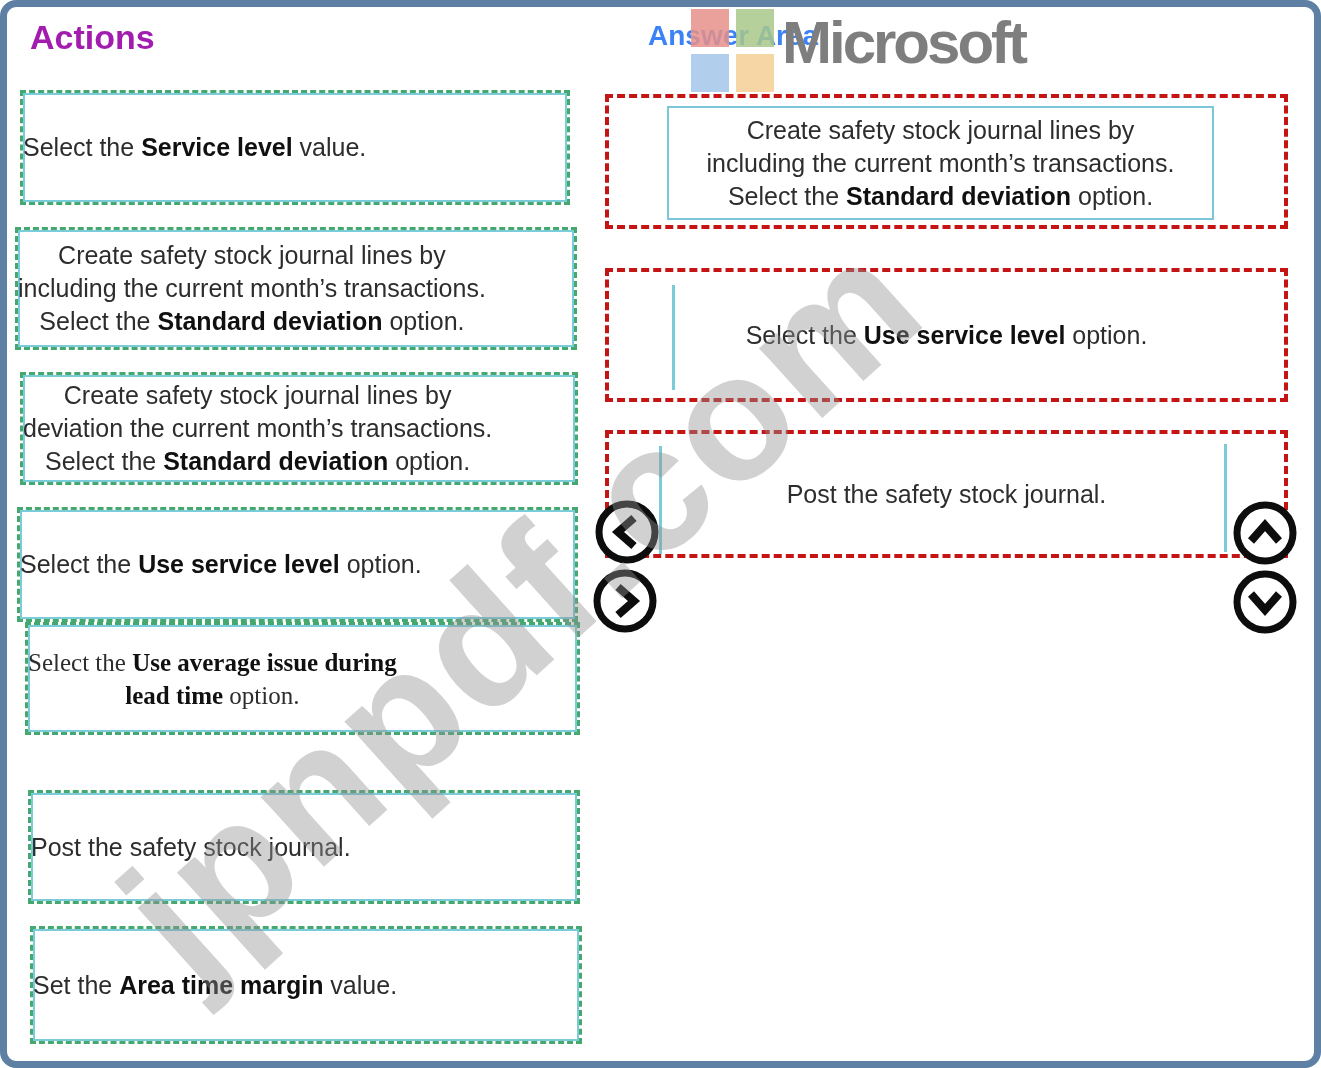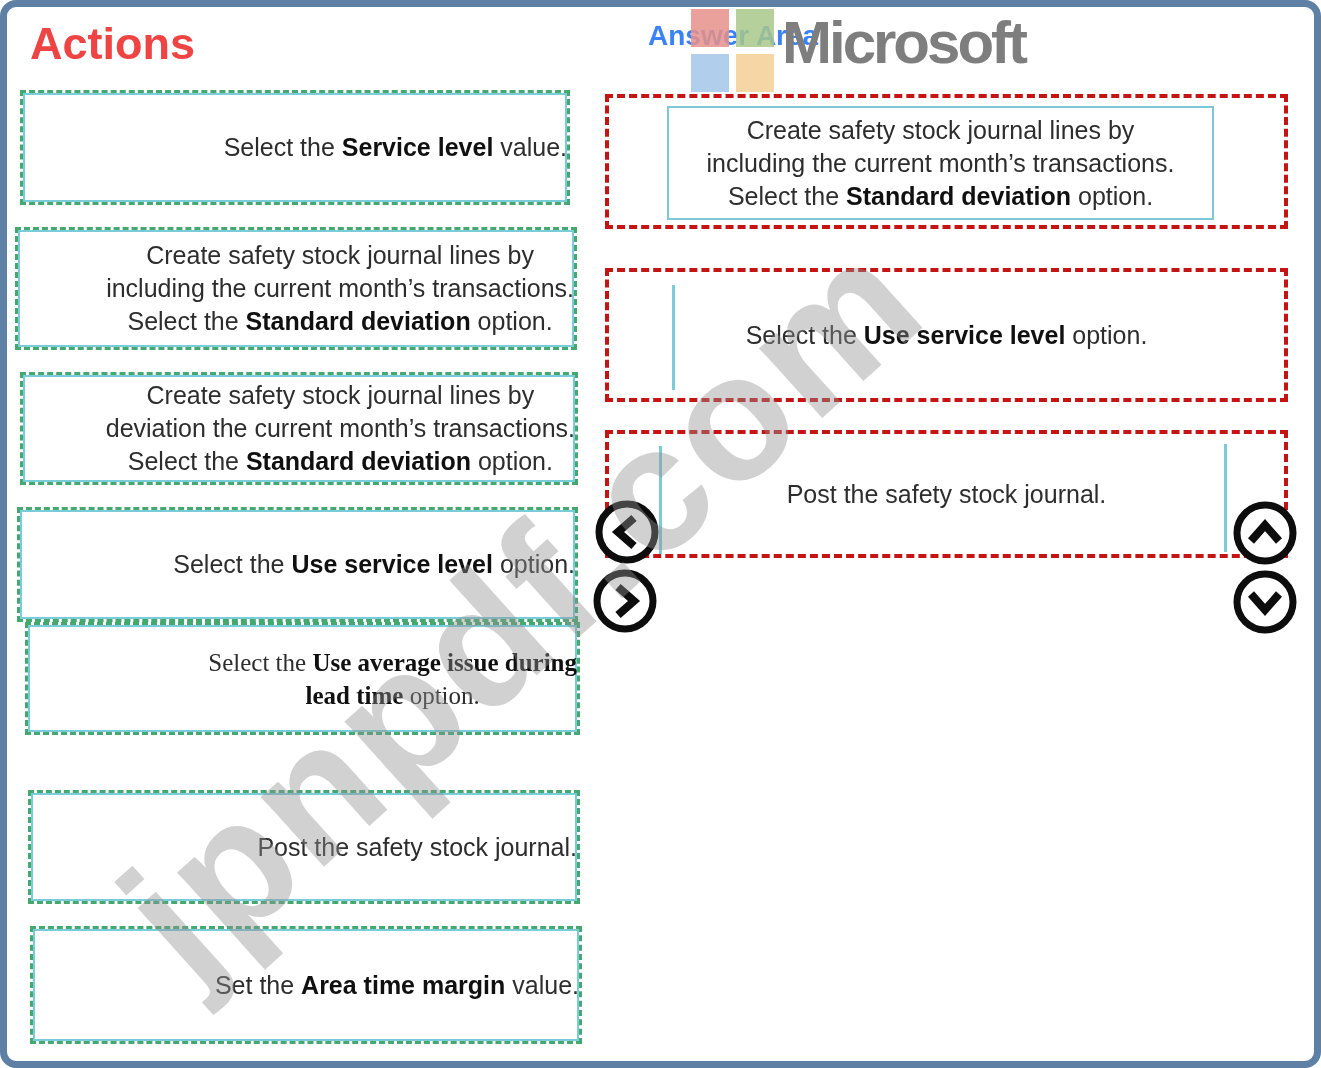--- a/index.html
+++ b/index.html
@@ -8,38 +8,38 @@
     background:#ffffff; overflow:hidden;
     font-family:"Liberation Sans", sans-serif;
   }
   .frame {
     position:absolute; inset:0; box-sizing:border-box;
     border:7px solid #5e80a4; border-radius:16px;
     pointer-events:none; z-index:60;
   }
   .h-left {
     position:absolute; left:30px; top:18px;
-    font-size:45px; font-weight:bold; color:#ef4444; z-index:5;
+    font-size:34px; font-weight:bold; color:#a21caf; z-index:5;
   }
   .h-right {
     position:absolute; left:648px; top:20px;
     font-size:28px; font-weight:bold; color:#3b82f6; z-index:5;
   }
   
   .ms-sq { position:absolute; width:38px; height:38px; opacity:0.85; z-index:6; }
   .ms-text {
     position:absolute; left:782px; top:8px; z-index:6;
     font-size:60px; font-weight:bold; letter-spacing:-3px; color:#7e7e7e;
   }
   
   .card {
     position:absolute; box-sizing:border-box; background:#ffffff;
     border:3px dashed #45a86f;
     box-shadow: inset 0 0 0 2px #79ccd8;
-    display:flex; align-items:center; justify-content:flex-end;
+    display:flex; align-items:center; justify-content:flex-start;
     text-align:center; font-size:25px; line-height:33px; color:#2d2d2d;
     z-index:10;
   }
   
   .slot {
     position:absolute; box-sizing:border-box;
     border:4px dashed #c41414; z-index:10;
   }
   .slot-card {
     position:absolute; box-sizing:border-box; background:#ffffff;

